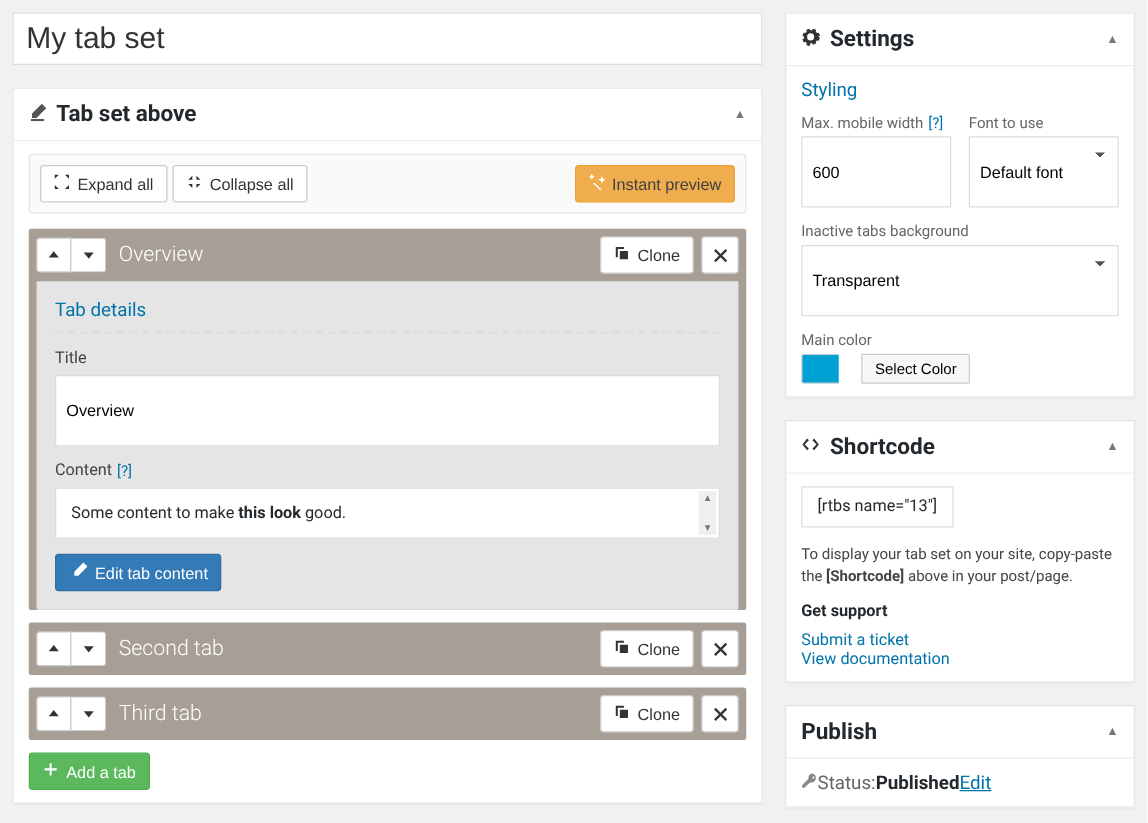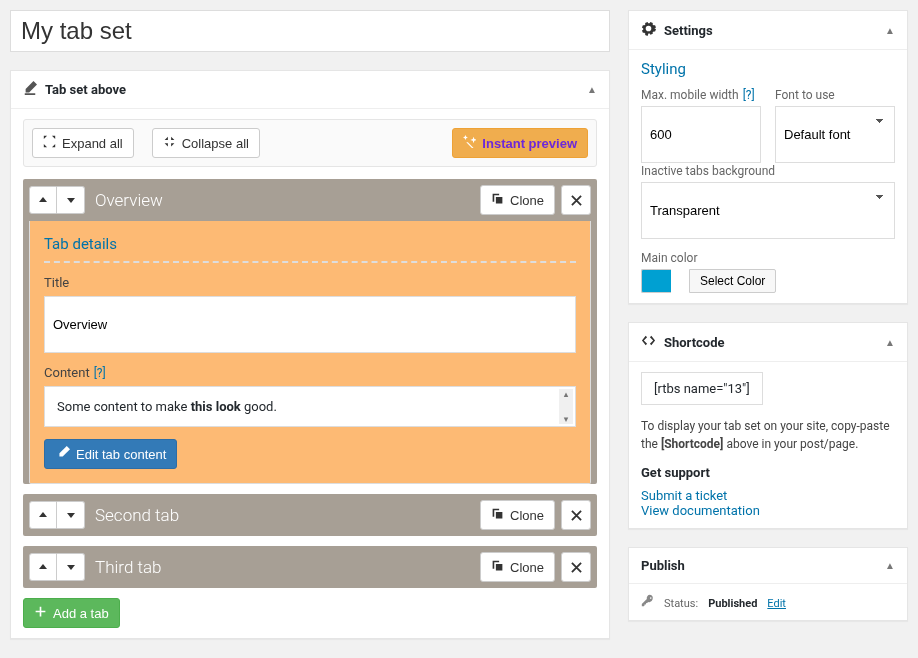--- a/index.html
+++ b/index.html
@@ -3,57 +3,57 @@
 <meta charset="utf-8">
 <style>
 * { box-sizing: border-box; margin: 0; padding: 0; }
 body { font-family: -apple-system, "Segoe UI", Roboto, sans-serif; font-size: 13px; color: #23282d; background: #f1f1f1; padding: 10px; }
 .layout { display: flex; gap: 18px; }
 .main-col { flex: 1; min-width: 0; }
 .side-col { width: 280px; }
 .title-input { width: 100%; padding: 6px 10px; font-size: 24px; border: 1px solid #ddd; background: #fff; margin-bottom: 18px; font-weight: 400; color: #333; }
 .panel { background: #fff; border: 1px solid #e5e5e5; box-shadow: 0 1px 1px rgba(0,0,0,.04); margin-bottom: 18px; }
 .panel-header { border-bottom: 1px solid #eee; padding: 10px 12px; display: flex; align-items: center; justify-content: space-between; }
-.panel-header h2 { font-size: 13px; font-weight: 700; display: flex; align-items: center; gap: 8px; }
+.panel-header h2 { font-size: 18px; font-weight: 700; display: flex; align-items: center; gap: 8px; }
 .panel-body { padding: 10px 12px; }
-.toolbar { background: #fafafa; border: 1px solid #e5e5e5; border-radius: 3px; padding: 8px; display: flex; gap: 18px; align-items: center; margin: 0 0 12px; }
+.toolbar { background: #fafafa; border: 1px solid #e5e5e5; border-radius: 3px; padding: 8px; display: flex; gap: 4px; align-items: center; margin: 0 0 12px; }
 .btn { display: inline-flex; align-items: center; gap: 6px; background: #fff; border: 1px solid #ccc; border-radius: 3px; padding: 6px 10px; font-size: 13px; cursor: pointer; color: #333; }
 .btn svg { width: 13px; height: 13px; }
-.btn-yellow { background: #f0ad4e; border-color: #eea236; color: #6d28d9; font-weight: bold; }
+.btn-yellow { background: #f0ad4e; border-color: #eea236; color: #404040; }
 .btn-blue { background: #337ab7; border-color: #2e6da4; color: #fff; padding-left: 12px; }
 .btn-green { background: #5cb85c; border-color: #4cae4c; color: #fff; }
 .tab-block { background: #a79f95; border-radius: 2px; margin-bottom: 10px; }
 .tab-head { display: flex; align-items: center; padding: 6px; gap: 10px; }
 .ud-group { display: inline-flex; }
 .ud-btn { width: 28px; height: 28px; background: #fff; border: 1px solid #ccc; display: flex; align-items: center; justify-content: center; cursor: pointer; }
 .ud-btn:first-child { border-radius: 3px 0 0 3px; }
 .ud-btn:last-child { border-radius: 0 3px 3px 0; border-left: none; }
 .tab-title { color: #fff; font-size: 17px; font-weight: 300; flex: 1; }
 .tab-actions { display: flex; gap: 6px; }
 .tab-actions .btn { padding: 5px 10px; }
 .icon-btn { width: 30px; height: 30px; background: #fff; border: 1px solid #ccc; border-radius: 3px; display: flex; align-items: center; justify-content: center; cursor: pointer; }
-.tab-details { background: #fdba74; border: 1px solid #ddd; border-top: none; border-radius: 0 0 2px 2px; padding: 14px; margin: 0 6px 2px; }
+.tab-details { background: #e5e5e5; border: 1px solid #ddd; border-top: none; border-radius: 0 0 2px 2px; padding: 14px; margin: 0 6px 2px; }
 .section-title { color: #0073aa; font-size: 15px; font-weight: 400; padding-bottom: 8px; border-bottom: 2px dashed #ddd; margin-bottom: 12px; }
 .field-label { font-size: 13px; color: #444; margin-bottom: 6px; display: flex; align-items: center; gap: 4px; }
 .help { color: #0073aa; font-size: 12px; cursor: pointer; }
 .text-input, .select-input { width: 100%; padding: 20px 8px; border: 1px solid #ddd; background: #fff; font-size: 13px; margin-bottom: 12px; }
 .content-box { position: relative; background: #fff; border: 1px solid #ddd; padding: 12px; font-size: 13px; margin-bottom: 12px; }
 .content-box .scroll-arrows { position: absolute; right: 2px; top: 2px; bottom: 2px; width: 14px; background: #f0f0f0; display: flex; flex-direction: column; justify-content: space-between; align-items: center; font-size: 9px; color: #777; }
 .side-label { font-size: 12px; color: #666; margin-bottom: 4px; display: flex; align-items: center; gap: 4px; }
-.side-row { display: flex; gap: 14px; margin-bottom: 1px; }
+.side-row { display: flex; gap: 14px; margin-bottom: 12px; }
 .side-row > div { flex: 1; }
 .color-row { display: flex; align-items: stretch; gap: 18px; }
 .color-swatch { width: 30px; background: #00a0d2; border: 1px solid #ccc; border-right: none; border-radius: 2px 0 0 2px; }
 .color-btn { border: 1px solid #ccc; background: #f7f7f7; padding: 4px 10px; font-size: 12px; border-radius: 0 2px 2px 0; cursor: pointer; }
 .code-box { display: inline-block; border: 1px solid #ddd; background: #fff; padding: 8px 12px; font-size: 13px; margin-bottom: 12px; }
 .help-text { font-size: 12px; color: #444; line-height: 1.5; margin-bottom: 12px; }
 .link { color: #0073aa; text-decoration: none; cursor: pointer; }
 .bold { font-weight: 700; }
 .toggle-arrow { color: #777; font-size: 10px; cursor: pointer; }
-.status-row { display: flex; align-items: flex-end; gap: 10px; font-size: 11px; color: #666; }
+.status-row { display: flex; align-items: center; gap: 0; font-size: 15px; color: #666; }
 select.select-input { appearance: none; background-image: linear-gradient(45deg, transparent 50%, #555 50%), linear-gradient(135deg, #555 50%, transparent 50%); background-position: calc(100% - 14px) 12px, calc(100% - 10px) 12px; background-size: 4px 4px, 4px 4px; background-repeat: no-repeat; padding-right: 24px; }
 </style>
 </head>
 <body>
 
 <div class="layout">
   <div class="main-col">
     <input class="title-input" type="text" value="My tab set" style="">
 
     <div class="panel">

